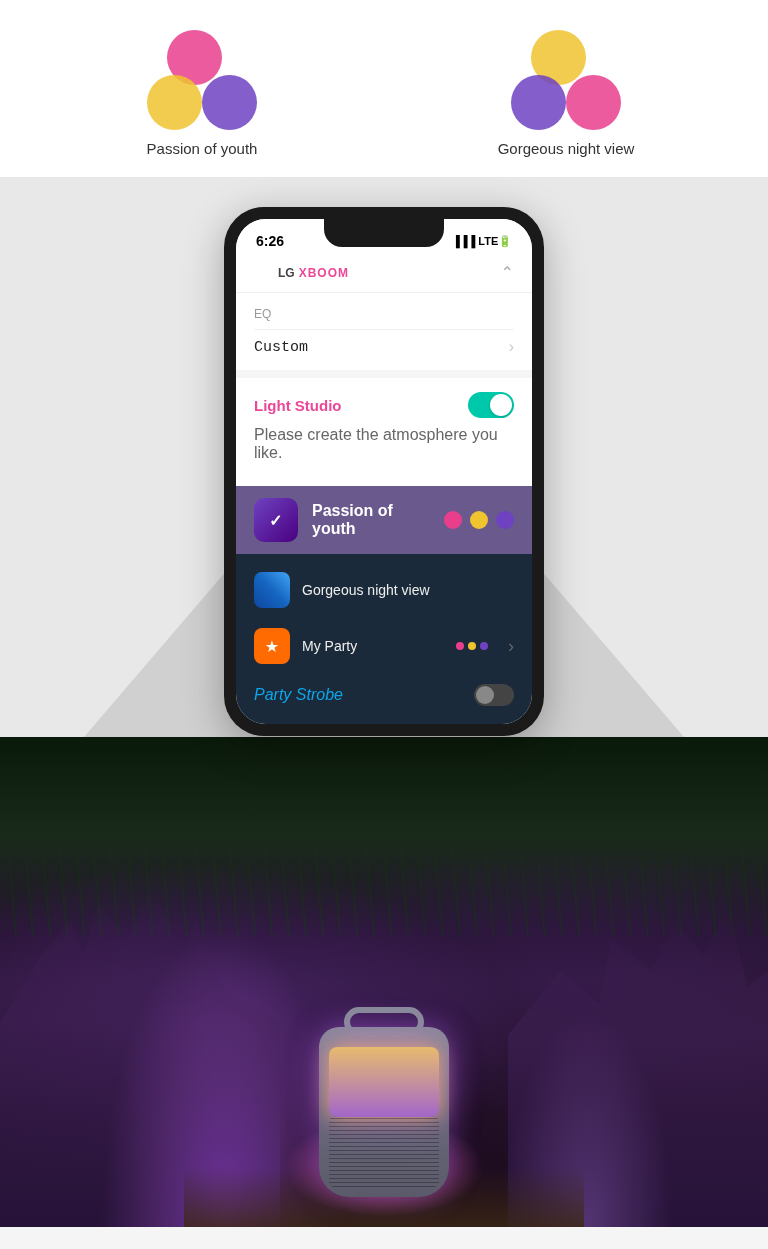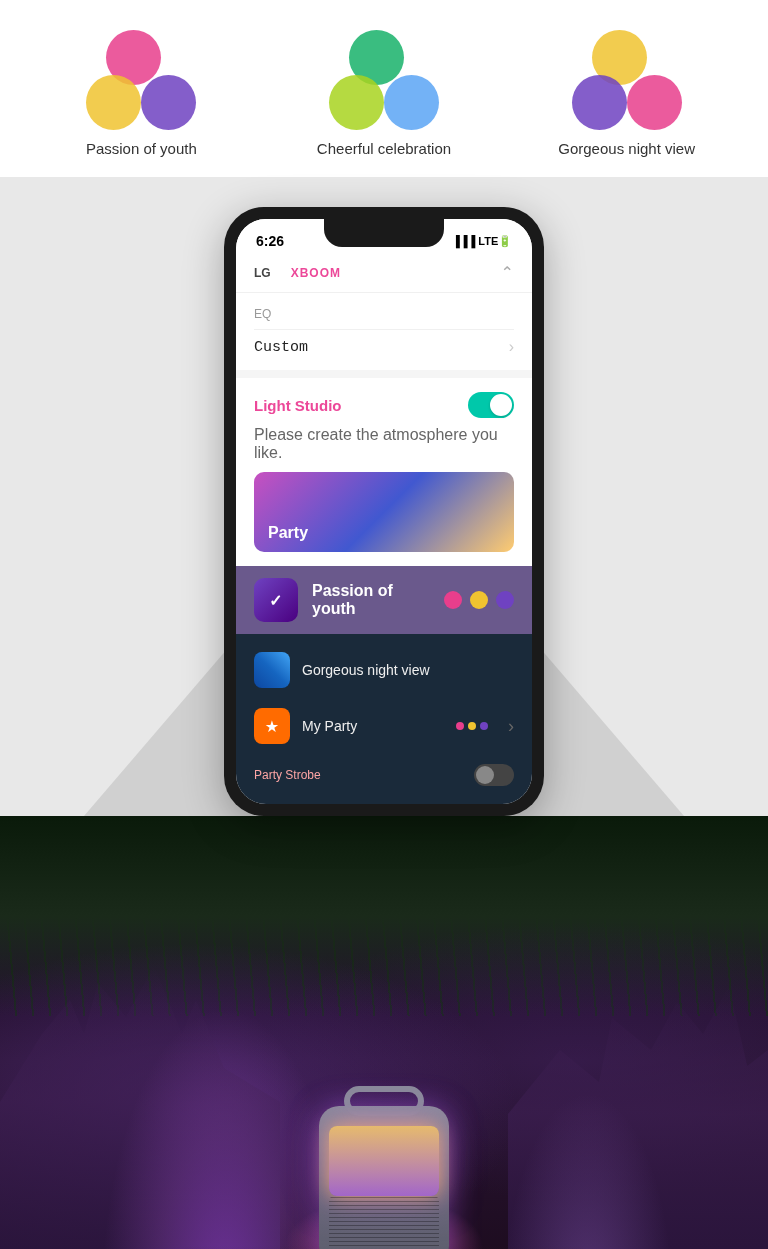--- a/index.html
+++ b/index.html
@@ -148,21 +148,22 @@
       padding: 8px 18px 10px;
       display: flex;
       justify-content: space-between;
       align-items: center;
       border-bottom: 1px solid #f0f0f0;
     }
 
     .app-logo {
       display: flex;
       align-items: flex-end;
-      gap: 20px;
+      gap: 4px;
+      margin-left: 24px;
     }
 
     .lg-text {
       font-size: 12px;
       font-weight: 700;
       color: #444;
     }
 
     .xboom-text {
       font-size: 12px;
@@ -378,22 +379,23 @@
     }
 
     .party-strobe-row {
       display: flex;
       justify-content: space-between;
       align-items: center;
       padding: 10px 18px;
     }
 
     .party-strobe-text {
-      color: #fca5a5;
-      font-size: 12px;
+      color: #0ea5e9;
+      font-size: 16px;
+      font-style: italic;
     }
 
     .toggle-off {
       width: 40px;
       height: 22px;
       background: #444;
       border-radius: 11px;
       position: relative;
     }
 
@@ -587,28 +589,20 @@
 
   <div class="color-theme">
     <div class="color-circles passion">
       <div class="circle c1"></div>
       <div class="circle c2"></div>
       <div class="circle c3"></div>
     </div>
     <span class="theme-label">Passion of youth</span>
   </div>
 
-  <div class="color-theme">
-    <div class="color-circles cheerful">
-      <div class="circle c1"></div>
-      <div class="circle c2"></div>
-      <div class="circle c3"></div>
-    </div>
-    <span class="theme-label">Cheerful celebration</span>
-  </div>
 
   <div class="color-theme">
     <div class="color-circles gorgeous">
       <div class="circle c1"></div>
       <div class="circle c2"></div>
       <div class="circle c3"></div>
     </div>
     <span class="theme-label">Gorgeous night view</span>
   </div>
 </div>
@@ -645,23 +639,20 @@
           </div>
         </div>
 
         <div class="light-studio-section">
           <div class="light-studio-row">
             <span class="light-studio-label">Light Studio</span>
             <div class="toggle-on"></div>
           </div>
           <div class="atmosphere-text">Please create the atmosphere you like.</div>
 
-          <div class="party-card">
-            <span class="party-card-label">Party</span>
-          </div>
         </div>
 
         <div class="passion-row">
           <div class="passion-icon">
           </div>
           <span class="passion-name">Passion of youth</span>
           <div class="passion-dots">
             <div class="dot" style="background:#e83e8c;"></div>
             <div class="dot" style="background:#f0c330;"></div>
             <div class="dot" style="background:#6f42c1;"></div>

